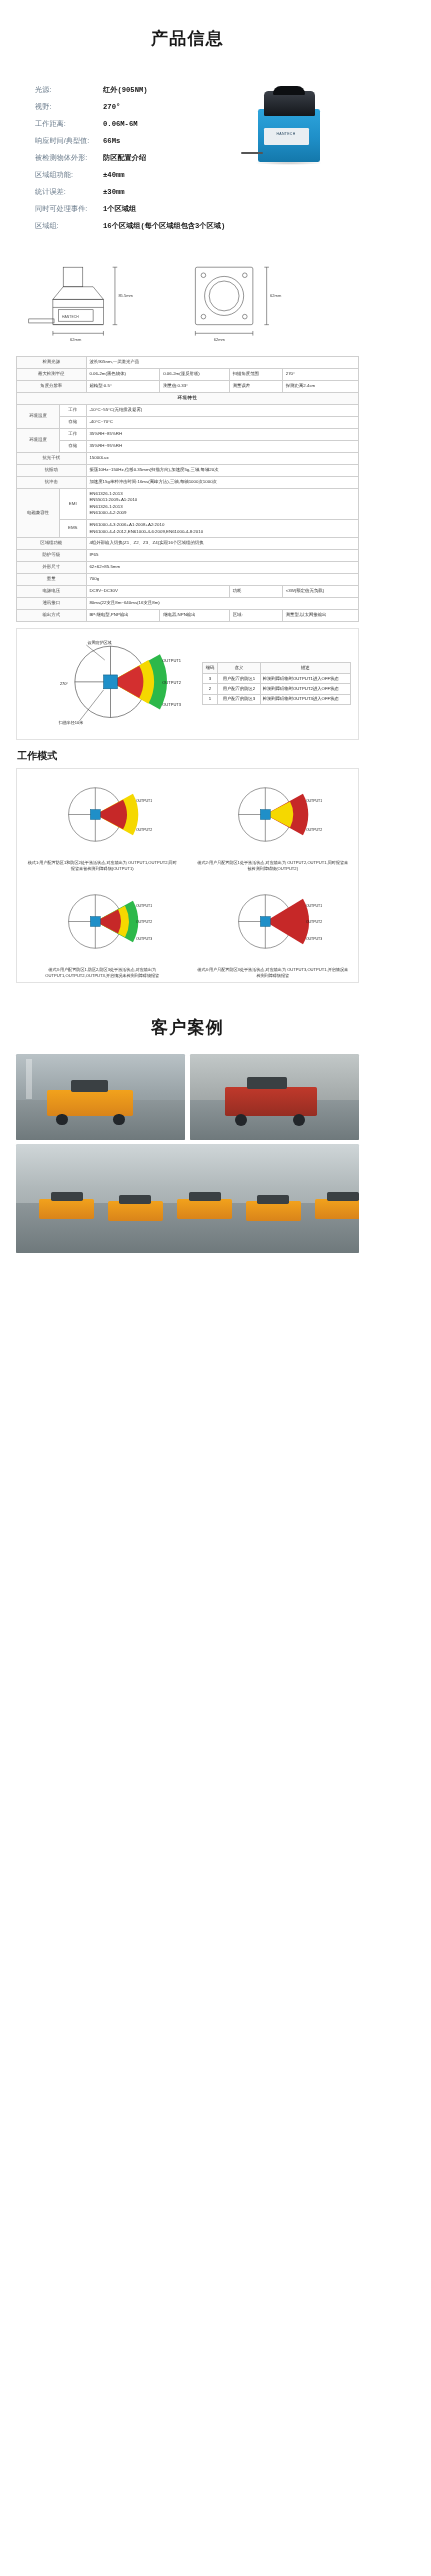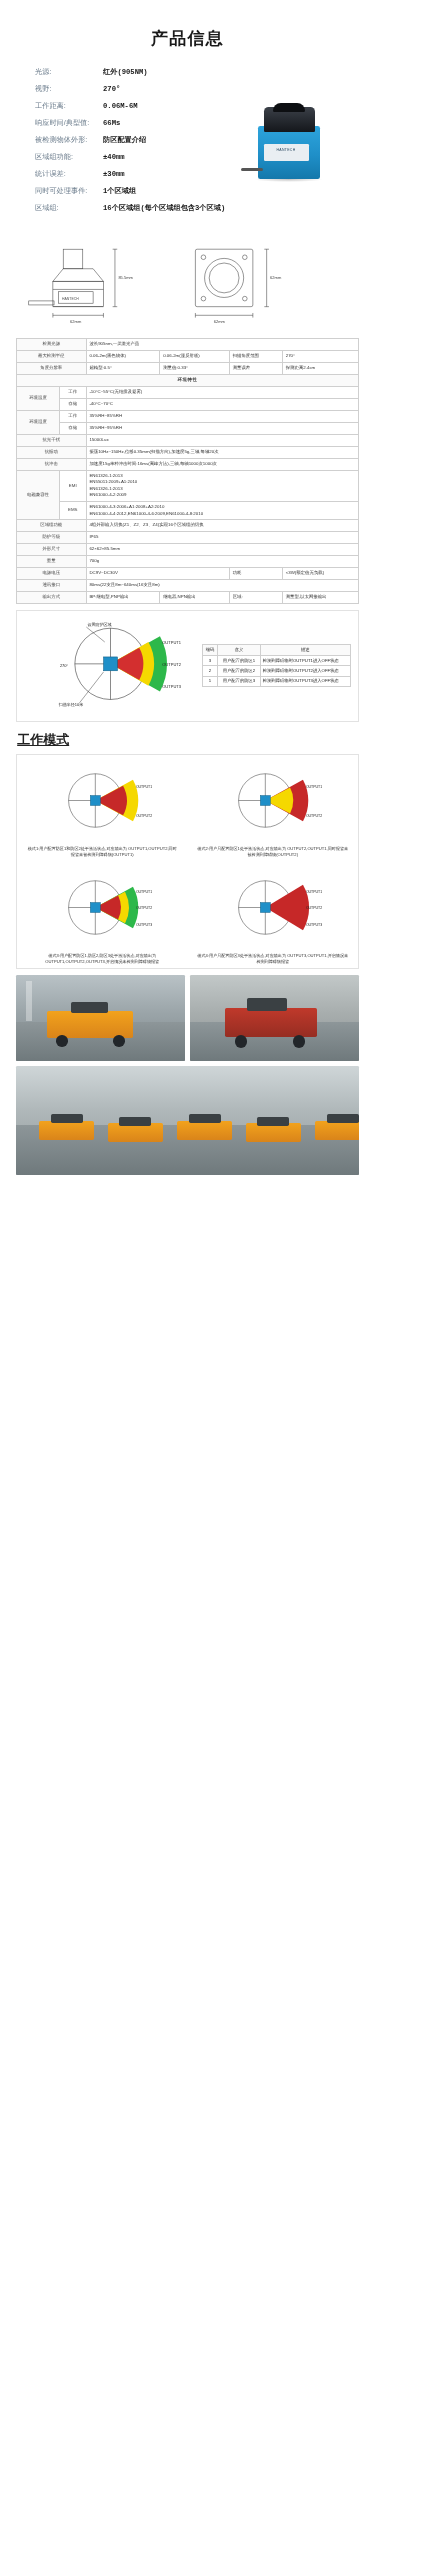--- a/index.html
+++ b/index.html
@@ -19,21 +19,22 @@
     letter-spacing: 1.2px;
     color: #1a1a1a;
     margin: 0;
     padding: 26.5px 0 15px 0;
   }
 
   
   .info-wrap {
     display:flex;
     padding: 0 35px 5.8px 35px;
-    align-items: center;
+    align-items: flex-start;
+    margin-top: 18px;
   }
   .spec-list { flex: 1 1 auto; padding-top: 2.3px; }
   .spec-row {
     display: flex;
     align-items: baseline;
     margin-bottom: 7px;
     font-size: 7.2px;
   }
   .spec-label {
     width: 68px;
@@ -152,24 +153,23 @@
     border:0.6px solid #cfcfcf;
     padding: 1.7px 2.3px;
     font-weight: normal;
     text-align:center;
     line-height:1.4;
   }
   table.zone th { background:#fafafa; }
   table.zone td.desc { text-align:left; }
 
   .mode-title {
-    font-size: 13px;
+    font-size: 10px;
     font-weight: bold;
     margin: 9.2px 0 4.6px 1.2px;
-    text-decoration: underline;
   }
   .mode-grid {
     border:0.6px solid #e2e2e2;
     display:grid;
     grid-template-columns: 1fr 1fr;
   }
   .mode-cell {
     padding: 5.8px 3.5px 3.5px 3.5px;
     position:relative;
   }
@@ -541,20 +541,21 @@
             <text x="232" y="108">OUTPUT3</text>
           </g>
         </svg>
         <div class="mode-caption">模式4:用户只配置防区3处于激活状态,对应输出为
 OUTPUT3,OUTPUT1,开启情况未检测到障碍物报警</div>
       </div>
 
     </div>
   </div>
 
+  <h1 class="section-title">客户案例</h1>
 
   <div class="cases">
     <div class="case-row">
       <div class="case-img case-a">
         <div class="floor"></div>
         <div class="agv orange" style="left:31px; top:36px; width:86px; height:26.5px;"></div>
         <div class="agv dark" style="left:55px; top:26.5px; width:37px; height:11.5px;"></div>
         <div class="wheel" style="left:40px; top:60px; width:11.5px; height:11.5px;"></div>
         <div class="wheel" style="left:97px; top:60px; width:11.5px; height:11.5px;"></div>
         <div class="pillar" style="left:10.4px; top:5.8px; width:5.8px; height:40px;"></div>

